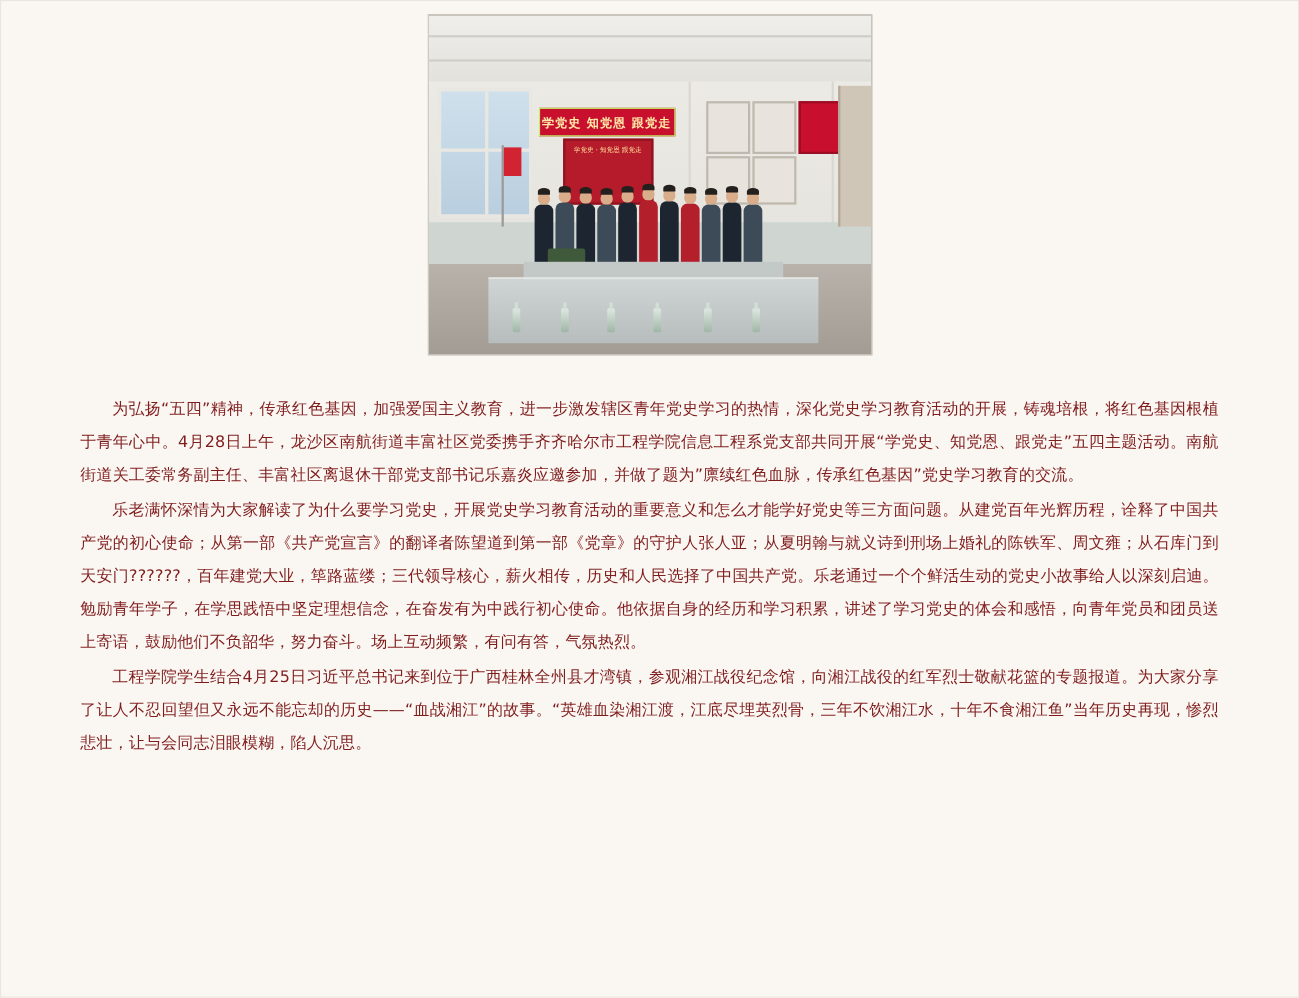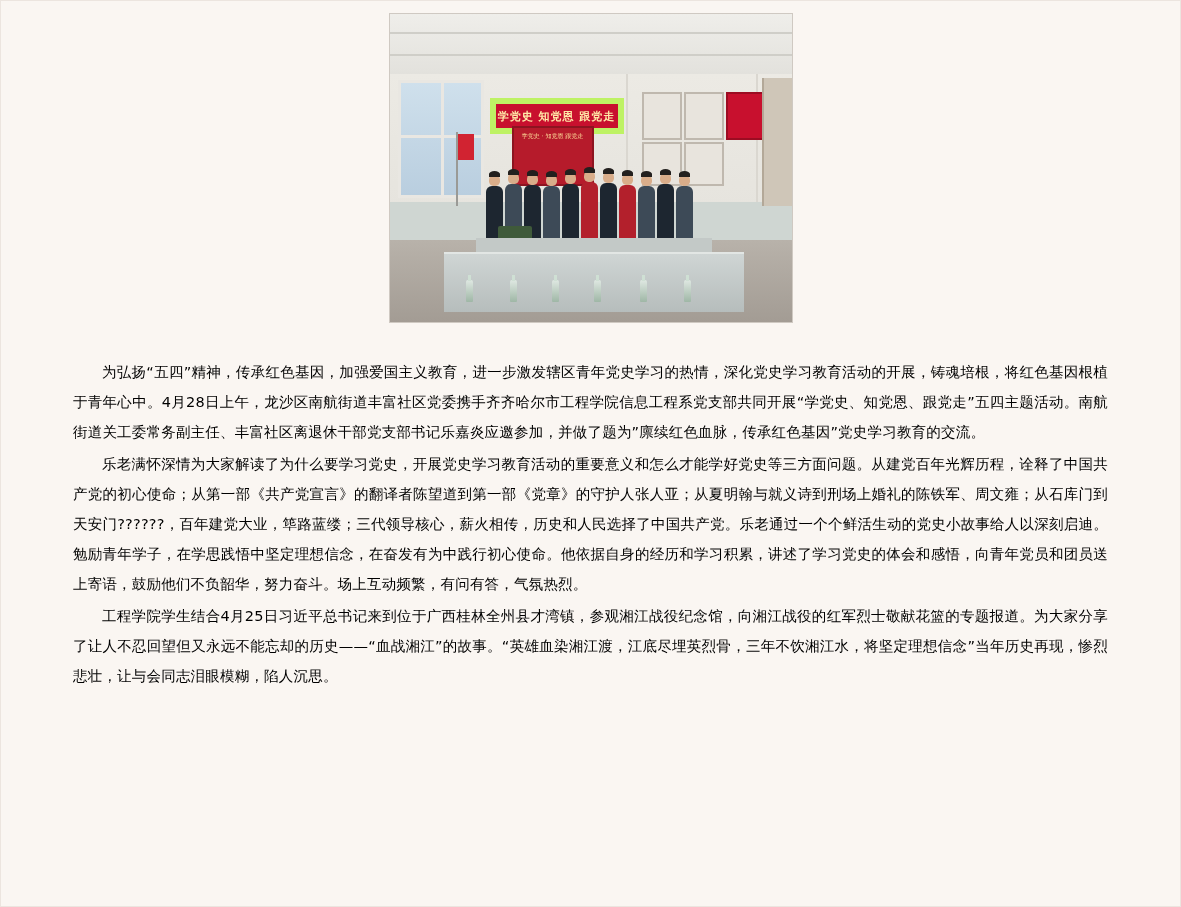--- a/index.html
+++ b/index.html
@@ -63,21 +63,21 @@
   .ph-window:before {
     content: ""; position: absolute; left: 50%; top: 0; width: 3px; height: 100%;
     background: #e9e7e2;
   }
   .ph-window:after {
     content: ""; position: absolute; left: 0; top: 46%; width: 100%; height: 3px;
     background: #e9e7e2;
   }
   .ph-banner {
     position: absolute; left: 100px; top: 84px; width: 122px; height: 24px;
-    background: #c8102e; border: 6px solid #bef264;
+    background: #c8102e; border: 1px solid #bef264;
     color: #ffe9a8; font-size: 11px; font-weight: bold;
     display: flex; align-items: center; justify-content: center;
     letter-spacing: 1px;
     font-family: "DejaVu Sans", sans-serif;
   }
   .ph-screen {
     position: absolute; left: 122px; top: 112px; width: 78px; height: 52px;
     background: #b61b2b; border: 2px solid #8d1420;
     color: #ffdf9a; font-size: 6px; display:flex; align-items:flex-start; justify-content:center;
     padding-top: 4px;
@@ -148,21 +148,21 @@
   
   .article {
     padding: 34px 72px 0 72px;
     box-sizing: border-box;
   }
   .article p {
     margin: 0 0 2px 0;
     font-family: "DejaVu Sans", "Liberation Sans", sans-serif;
     font-size: 14.5px;
     line-height: 30px;
-    color: #000000;
+    color: #7f1d1d;
     text-align: justify;
     text-indent: 2em;
     letter-spacing: 0.2px;
   }
 </style>
 </head>
 <body>
 
 <div class="page">
 
@@ -211,16 +211,16 @@
         <div class="bottle" style="left:150px"></div>
         <div class="bottle" style="left:196px"></div>
         <div class="bottle" style="left:240px"></div>
       </div>
     </div>
   </div>
 
   <div class="article">
     <p>为弘扬“五四”精神，传承红色基因，加强爱国主义教育，进一步激发辖区青年党史学习的热情，深化党史学习教育活动的开展，铸魂培根，将红色基因根植于青年心中。4月28日上午，龙沙区南航街道丰富社区党委携手齐齐哈尔市工程学院信息工程系党支部共同开展“学党史、知党恩、跟党走”五四主题活动。南航街道关工委常务副主任、丰富社区离退休干部党支部书记乐嘉炎应邀参加，并做了题为”廪续红色血脉，传承红色基因”党史学习教育的交流。</p>
     <p>乐老满怀深情为大家解读了为什么要学习党史，开展党史学习教育活动的重要意义和怎么才能学好党史等三方面问题。从建党百年光辉历程，诠释了中国共产党的初心使命；从第一部《共产党宣言》的翻译者陈望道到第一部《党章》的守护人张人亚；从夏明翰与就义诗到刑场上婚礼的陈铁军、周文雍；从石库门到天安门??????，百年建党大业，筚路蓝缕；三代领导核心，薪火相传，历史和人民选择了中国共产党。乐老通过一个个鲜活生动的党史小故事给人以深刻启迪。勉励青年学子，在学思践悟中坚定理想信念，在奋发有为中践行初心使命。他依据自身的经历和学习积累，讲述了学习党史的体会和感悟，向青年党员和团员送上寄语，鼓励他们不负韶华，努力奋斗。场上互动频繁，有问有答，气氛热烈。</p>
-    <p>工程学院学生结合4月25日习近平总书记来到位于广西桂林全州县才湾镇，参观湘江战役纪念馆，向湘江战役的红军烈士敬献花篮的专题报道。为大家分享了让人不忍回望但又永远不能忘却的历史——“血战湘江”的故事。“英雄血染湘江渡，江底尽埋英烈骨，三年不饮湘江水，将坚定理想信念”当年历史再现，惨烈悲壮，让与会同志泪眼模糊，陷人沉思。</p>
+    <p>工程学院学生结合4月25日习近平总书记来到位于广西桂林全州县才湾镇，参观湘江战役纪念馆，向湘江战役的红军烈士敬献花篮的专题报道。为大家分享了让人不忍回望但又永远不能忘却的历史——“血战湘江”的故事。“英雄血染湘江渡，江底尽埋英烈骨，三年不饮湘江水，十年不食湘江鱼”当年历史再现，惨烈悲壮，让与会同志泪眼模糊，陷人沉思。</p>
   </div>
 
 </div>
 
 </body></html>

